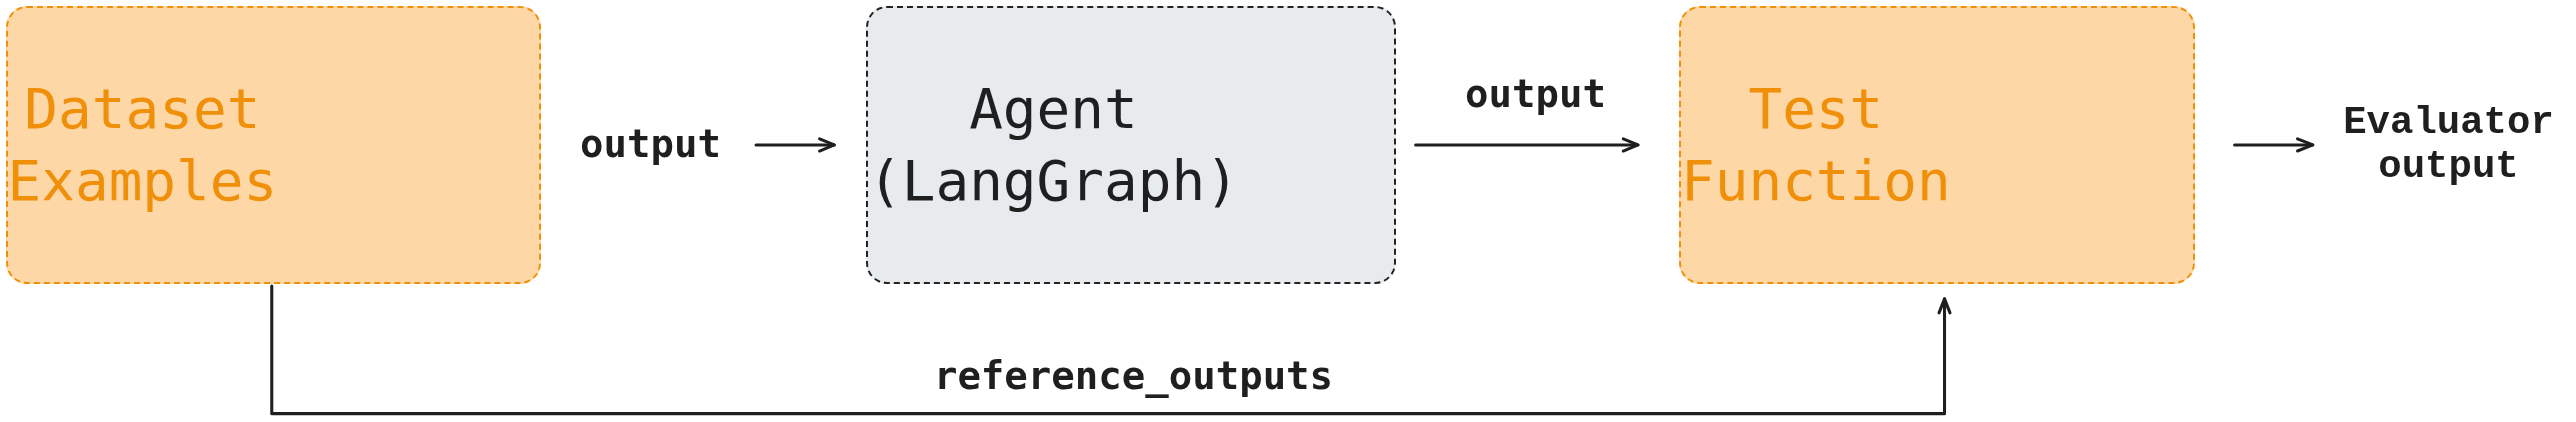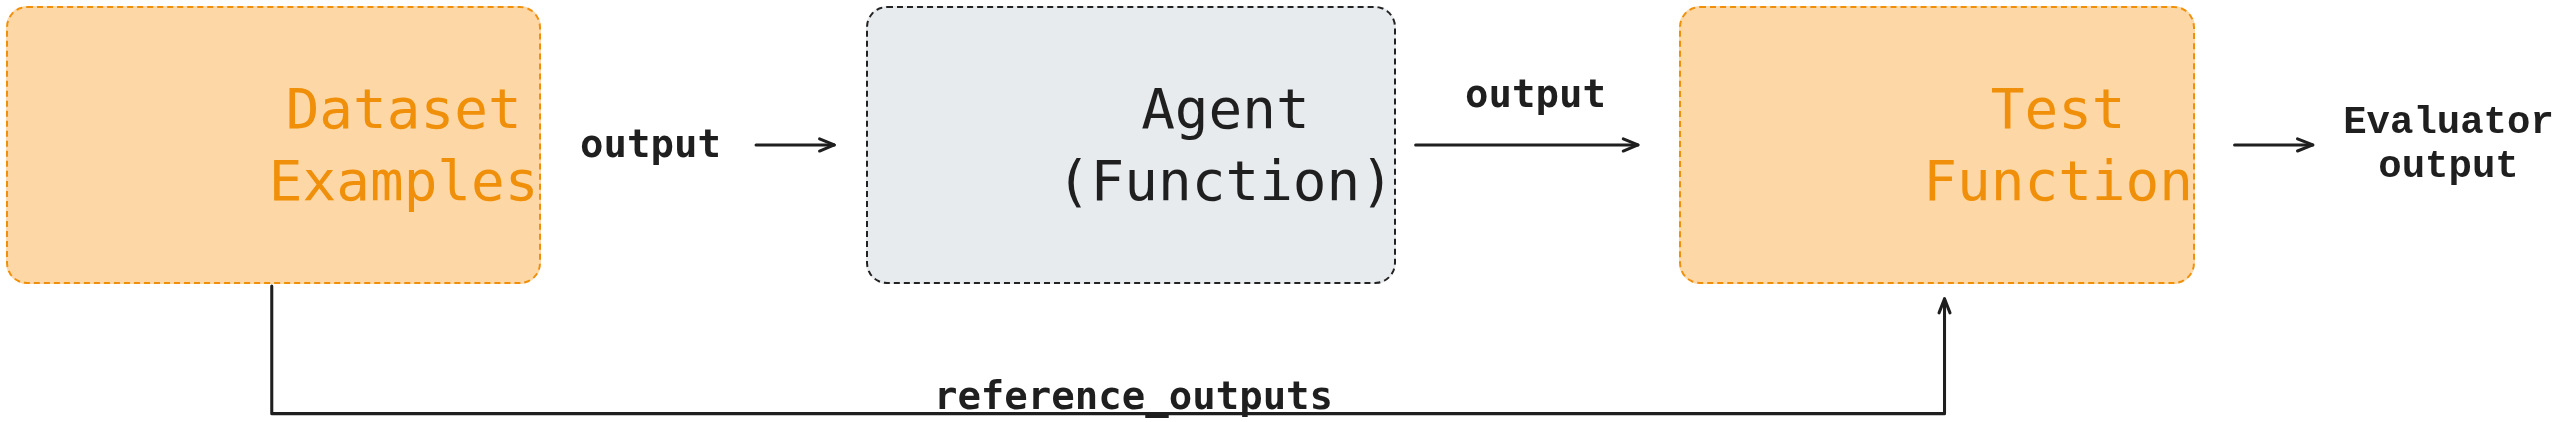--- a/index.html
+++ b/index.html
@@ -1,19 +1,19 @@
 <!DOCTYPE html>
 <html style="font-size:9.8px"><head>
   <meta charset="utf-8">
   <style>
     html, body { margin: 0; padding: 0; background: #ffffff; }
     body { width: 2576px; height: 423px; position: relative; overflow: hidden;
            font-family: "DejaVu Sans Mono", "Liberation Mono", monospace; }
     .box { position: absolute; box-sizing: border-box; border-radius: 21px;
-           display: flex; align-items: center; justify-content: flex-end; text-align: center; }
+           display: flex; align-items: center; justify-content: flex-start; text-align: center; }
     .box.orange { background: #FDD7A5; border: 2.4px dashed #F0900A; color: #F0900A; }
     .box.gray { background: #E8EBEE; border: 2.4px dashed #222222; color: #1f1f1f; }
     .box-label { font-size: 56px; line-height: 72px; white-space: pre-line; font-weight: 500; }
     .edge-label { position: absolute; font-size: 39px; color: #1f1f1f; font-weight: bold;
                   white-space: pre-line; text-align: center; line-height: 44px; }
     svg.lines { position: absolute; left: 0; top: 0; }
   </style>
 </head>
 <body>
 
@@ -44,27 +44,27 @@
 
 <div class="box orange" style="left:5.5px; top:6.1px; width:535px; height:278px;">
   <span class="box-label">Dataset
 Examples</span>
 </div>
 
 <div class="edge-label" style="left:574px; top:122px; width:153px;">output</div>
 
 <div class="box gray" style="left:866px; top:6.1px; width:530px; height:278px;">
   <span class="box-label">Agent
-(Function)</span>
+(LangGraph)</span>
 </div>
 
 <div class="edge-label" style="left:1441px; top:72px; width:189px;">output</div>
 
 <div class="box orange" style="left:1679px; top:6.1px; width:516px; height:278px;">
   <span class="box-label">Test
 Function</span>
 </div>
 
 <div class="edge-label" style="left:2321px; top:101px; width:255px;font-family:Liberation Mono, monospace;">Evaluator
 output</div>
 
-<div class="edge-label" style="left:889px; top:374px; width:489px;text-align:center;">reference_outputs</div>
+<div class="edge-label" style="left:889px; top:354px; width:489px;text-align:center;">reference_outputs</div>
 
 
 </body></html>

